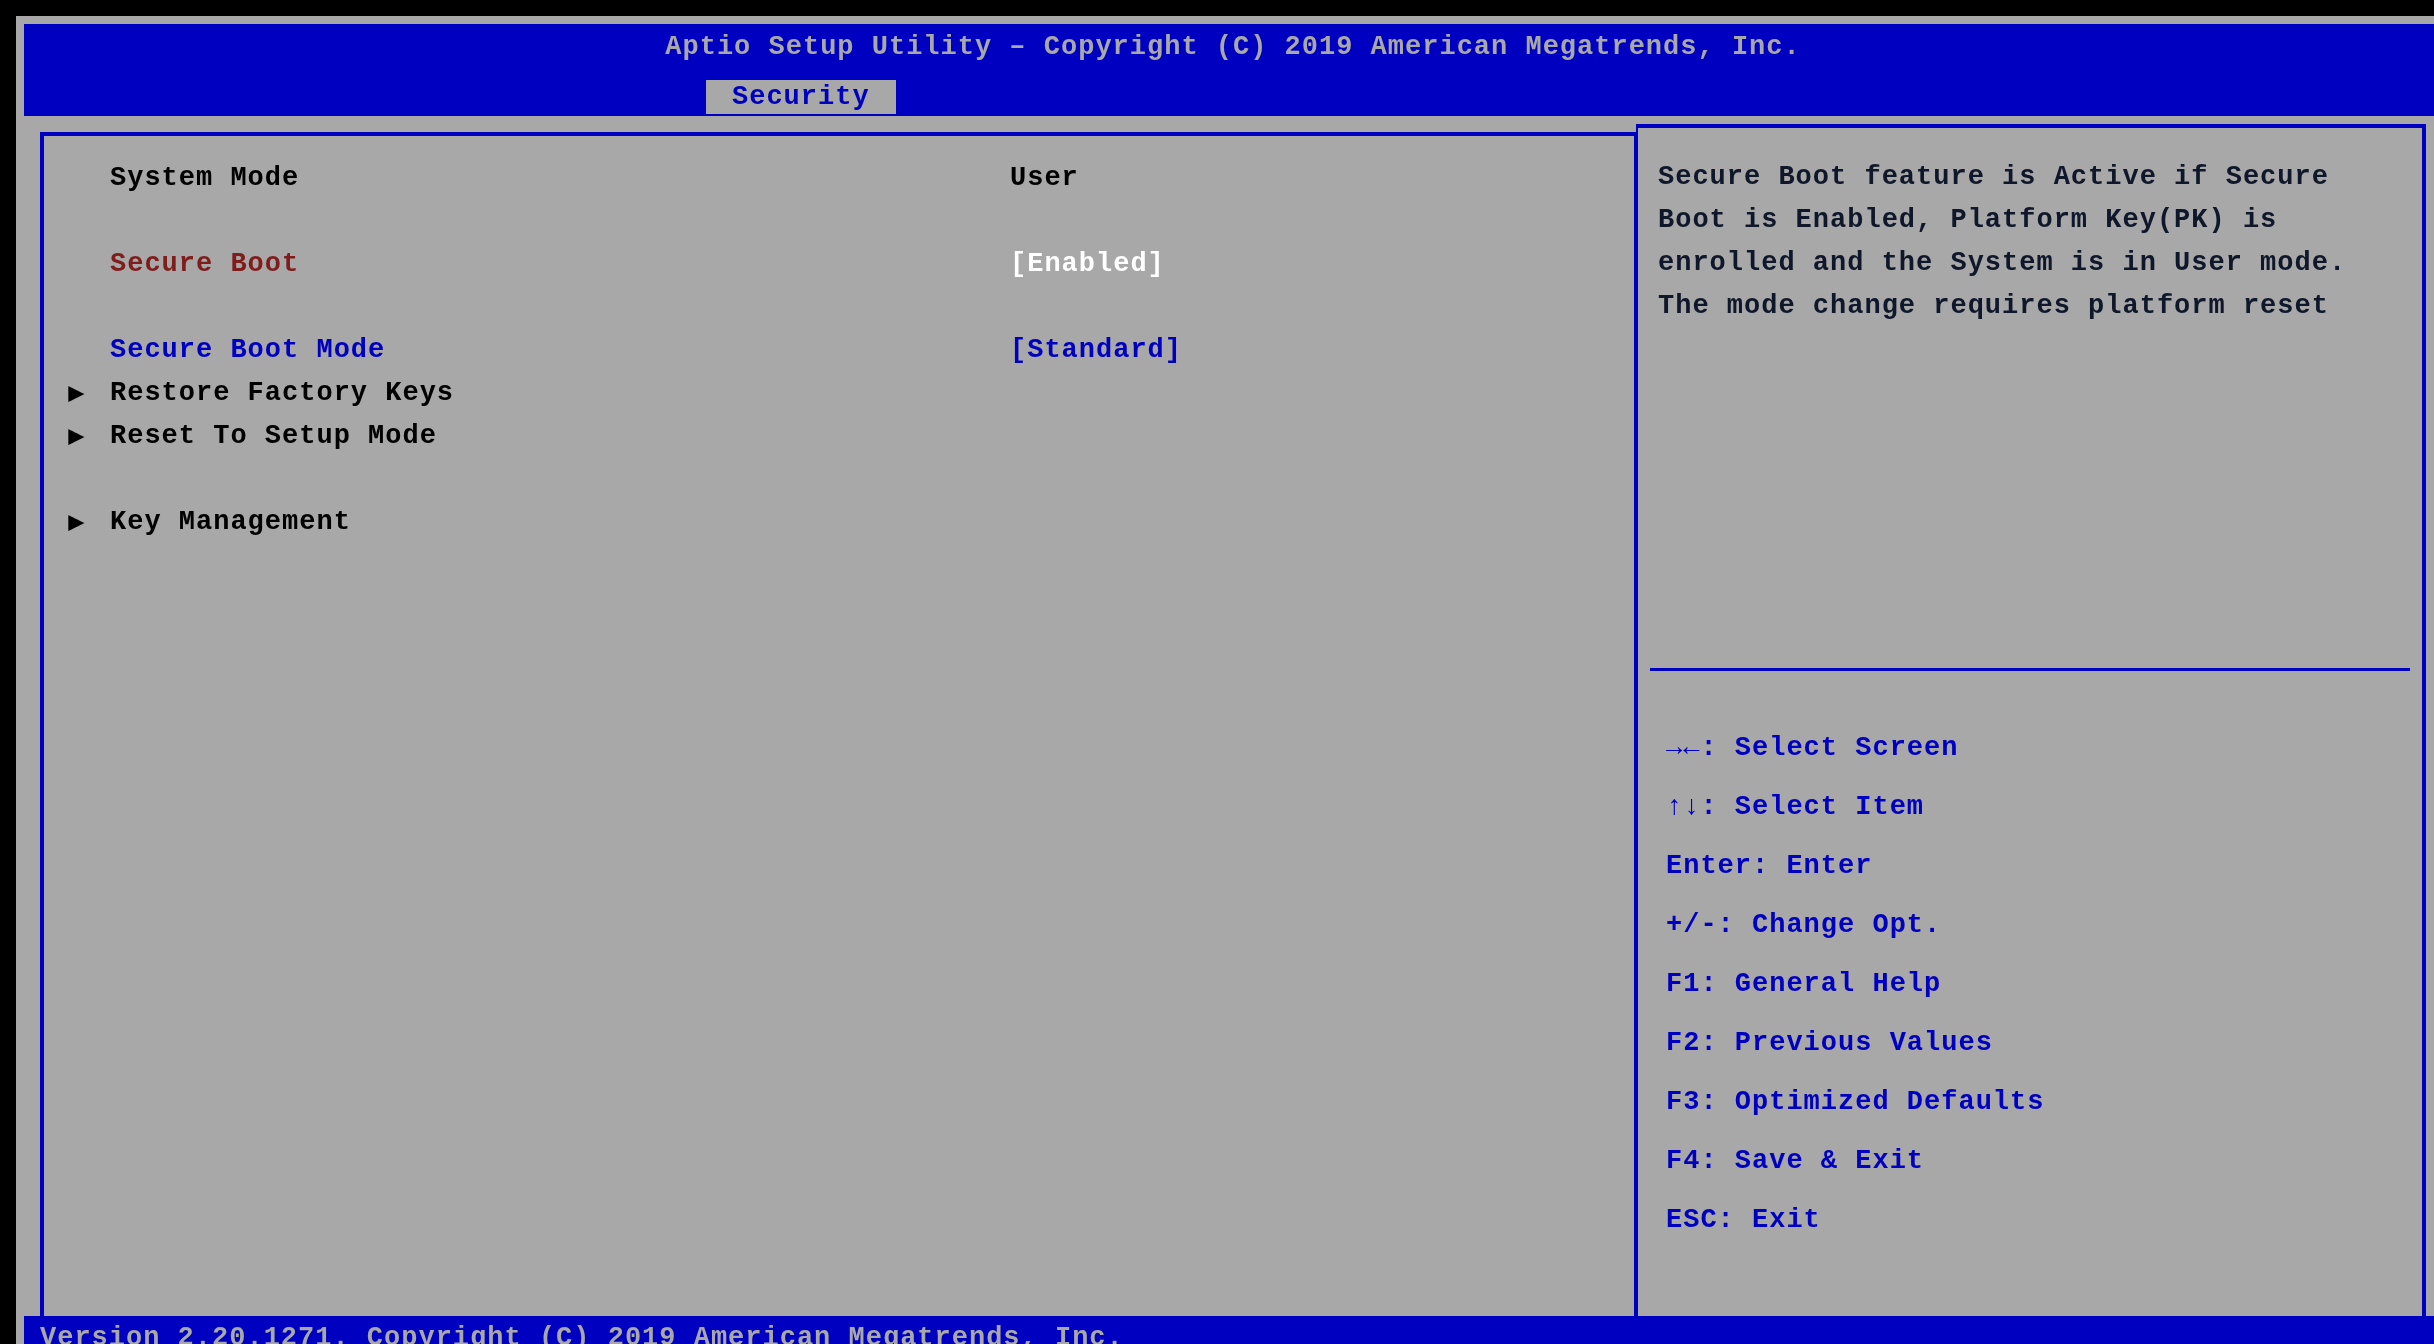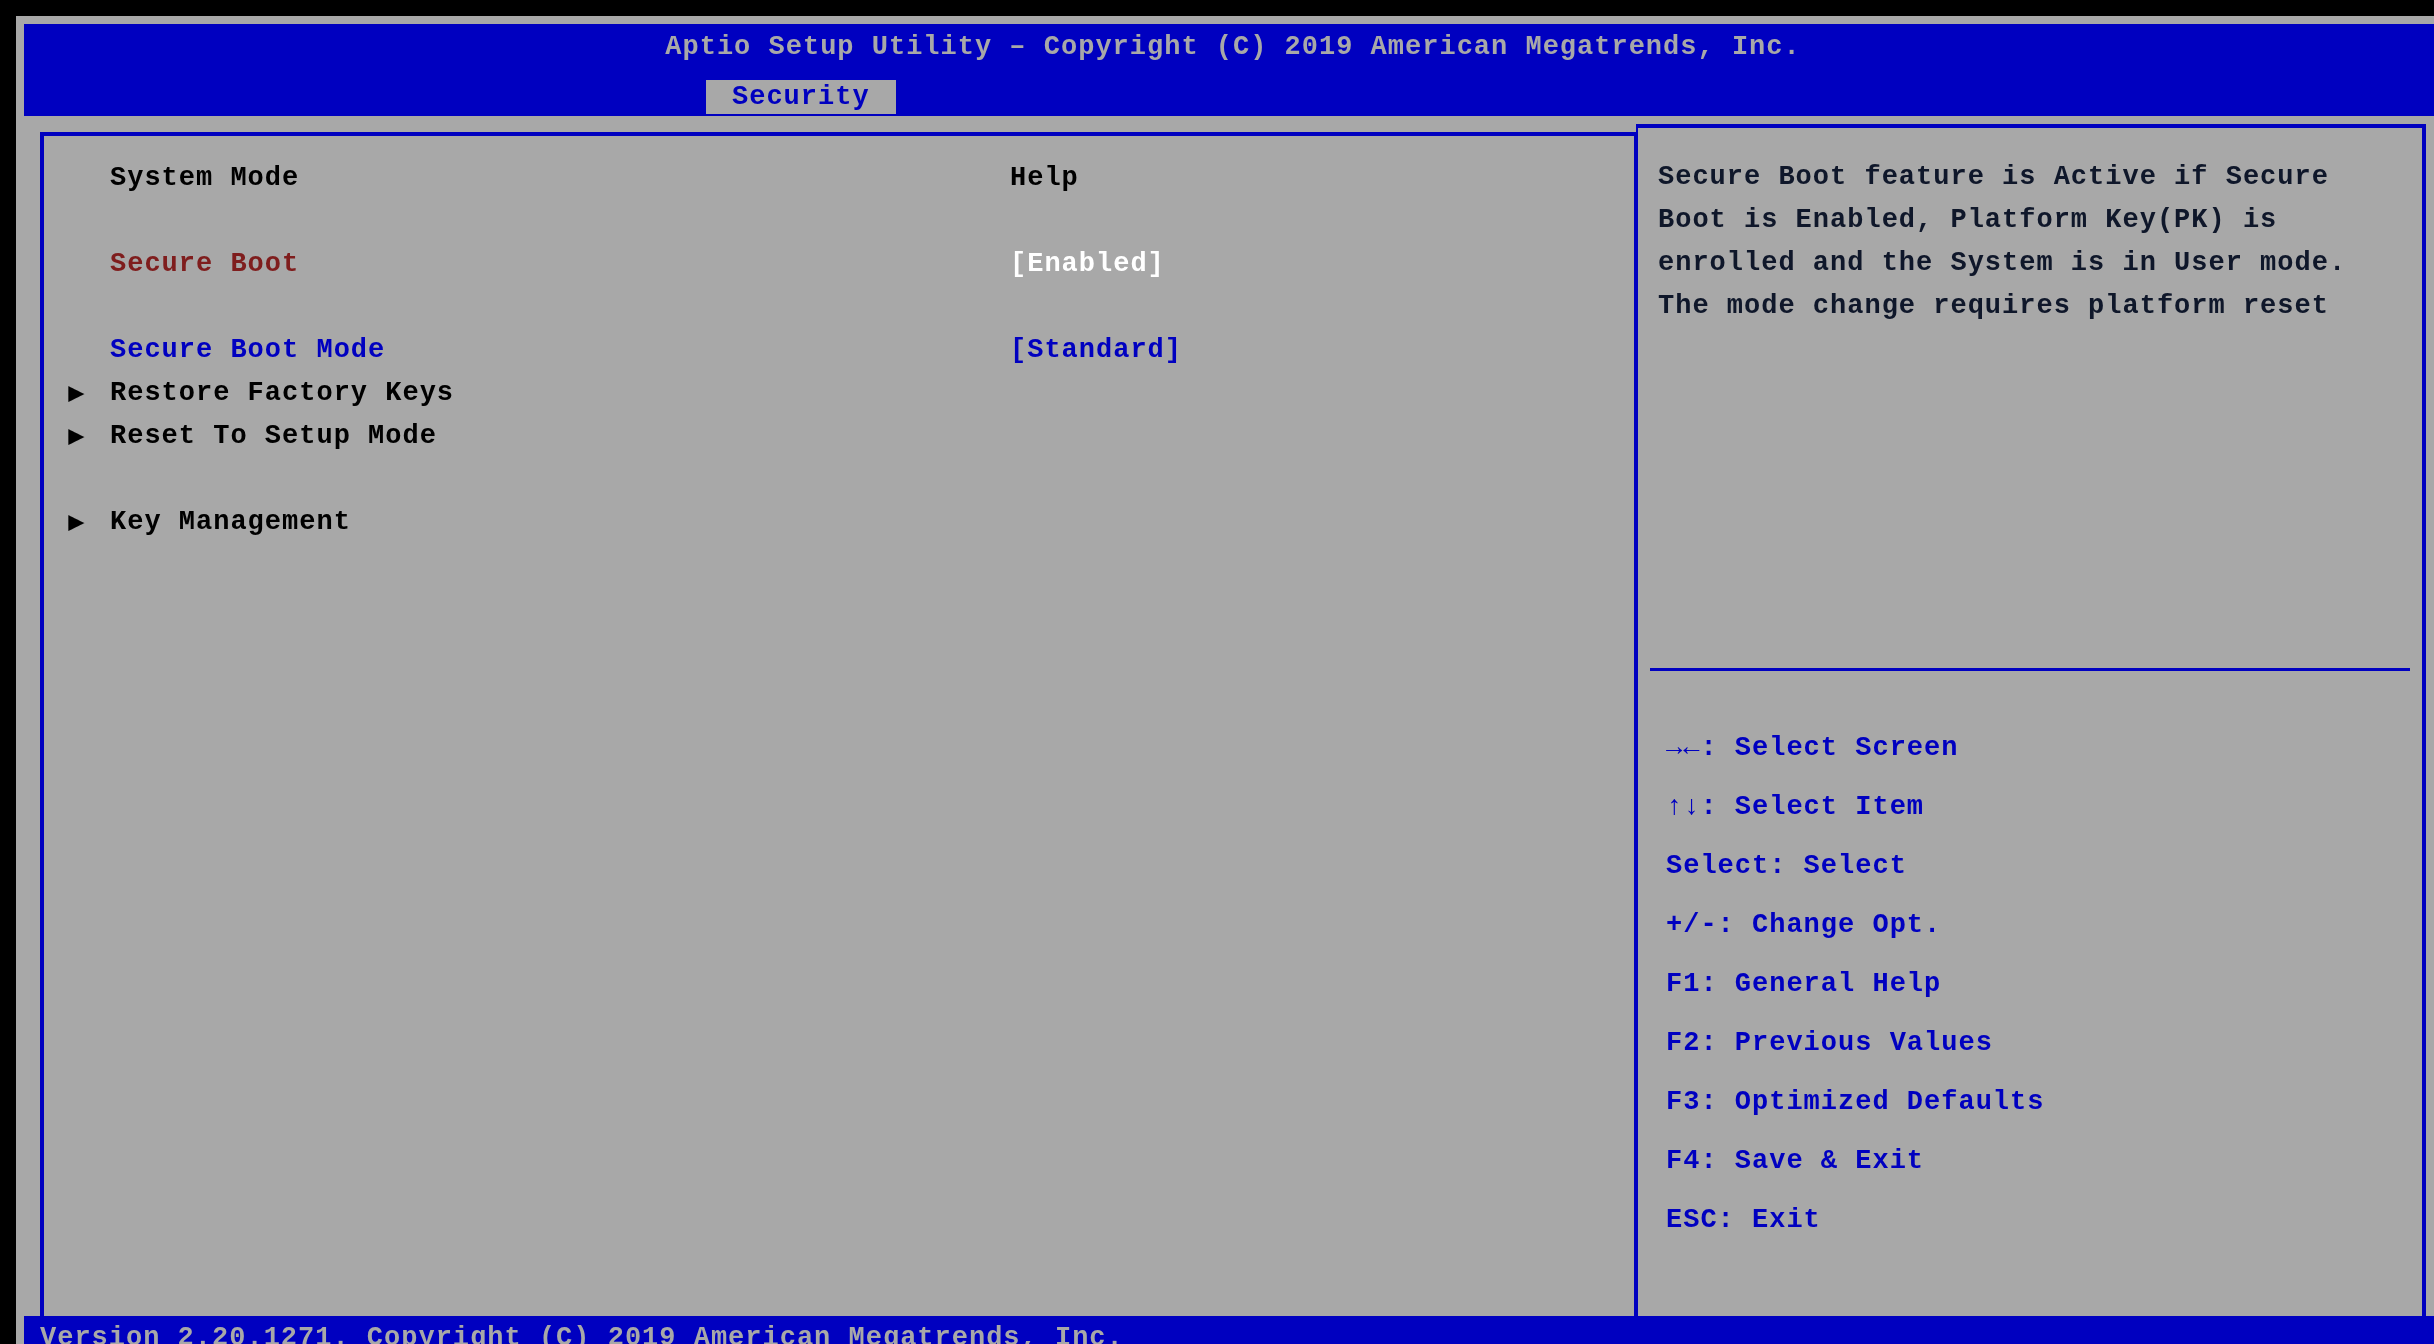--- a/index.html
+++ b/index.html
@@ -132,21 +132,21 @@
     </div>
   </div>
 
   <div class="body-container">
 
     <div class="left-panel">
 
       <div class="row">
         <span class="row-marker"></span>
         <span class="row-label">System Mode</span>
-        <span class="row-value">Help</span>
+        <span class="row-value">User</span>
       </div>
 
       <div class="row" style="height:43px"></div>
 
       <div class="row selected">
         <span class="row-marker"></span>
         <span class="row-label">Secure Boot</span>
         <span class="row-value">[Enabled]</span>
       </div>
 
@@ -177,21 +177,21 @@
       </div>
 
     </div>
 
     <div class="right-panel">
       <div class="help-text">Secure Boot feature is Active if Secure Boot is Enabled, Platform Key(PK) is enrolled and the System is in User mode. The mode change requires platform reset</div>
       <hr class="divider">
       <div class="hotkeys">
         <div>→←: Select Screen</div>
         <div>↑↓: Select Item</div>
-        <div>Select: Select</div>
+        <div>Enter: Enter</div>
         <div>+/-: Change Opt.</div>
         <div>F1: General Help</div>
         <div>F2: Previous Values</div>
         <div>F3: Optimized Defaults</div>
         <div>F4: Save &amp; Exit</div>
         <div>ESC: Exit</div>
       </div>
     </div>
 
   </div>

